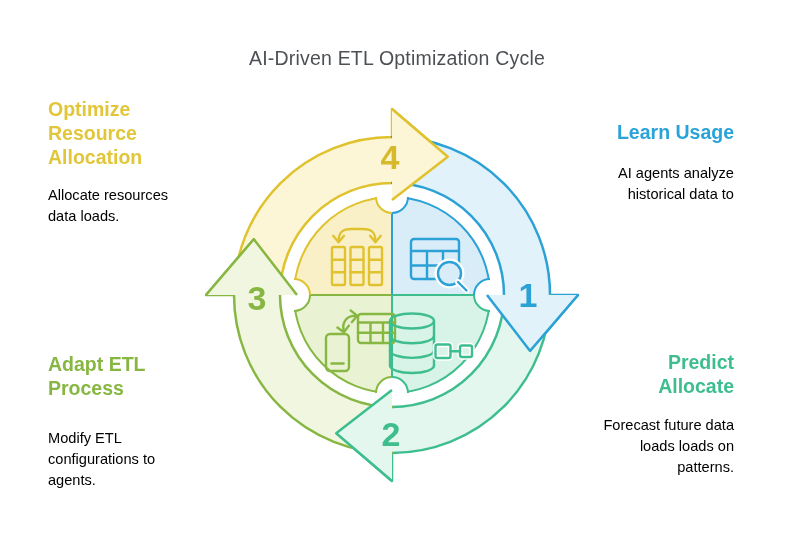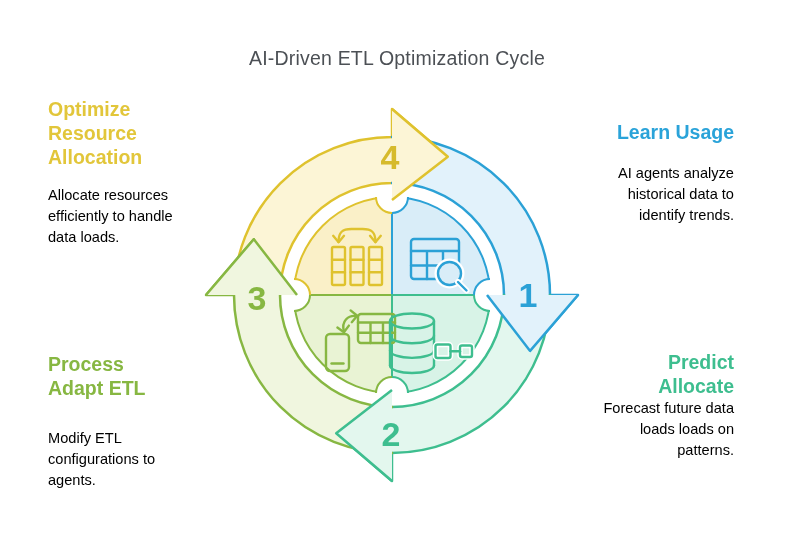--- a/index.html
+++ b/index.html
@@ -25,56 +25,54 @@
   #block-optimize .step-heading{color:#E2C63A;}
   #block-optimize .step-body{margin-top:16px;}
   #block-learn{right:60px;top:120px;}
   #block-learn .step-heading{color:#2AA3D9;}
   #block-learn .step-body{margin-top:19px;}
   #block-adapt{left:48px;top:352px;}
   #block-adapt .step-heading{color:#87B742;}
   #block-adapt .step-body{margin-top:28px;}
   #block-predict{right:60px;top:350px;}
   #block-predict .step-heading{color:#3EBE8F;}
-  #block-predict .step-body{}
+  #block-predict .step-body{margin-top:17px;}
   svg text.step-num{font-family:"Liberation Sans",sans-serif;font-weight:700;font-size:34px;}
 </style>
 </head>
 <body>
 
 <div class="page-title">AI-Driven ETL Optimization Cycle</div>
 
 <div class="step-block" id="block-optimize">
   <div class="step-heading">
     <span class="ln">Optimize</span>
     <span class="ln">Resource</span>
     <span class="ln">Allocation</span>
   </div>
   <div class="step-body">
     <span class="ln">Allocate resources</span>
-    <span class="ln">efficiently to handle</span>
     <span class="ln">data loads.</span>
   </div>
 </div>
 
 <div class="step-block align-right" id="block-learn">
   <div class="step-heading">
     <span class="ln">Learn Usage</span>
   </div>
   <div class="step-body">
     <span class="ln">AI agents analyze</span>
     <span class="ln">historical data to</span>
-    <span class="ln">identify trends.</span>
   </div>
 </div>
 
 <div class="step-block" id="block-adapt">
   <div class="step-heading">
+    <span class="ln">Adapt ETL</span>
     <span class="ln">Process</span>
-    <span class="ln">Adapt ETL</span>
   </div>
   <div class="step-body">
     <span class="ln">Modify ETL</span>
     <span class="ln">configurations to</span>
     <span class="ln">agents.</span>
   </div>
 </div>
 
 <div class="step-block align-right" id="block-predict">
   <div class="step-heading">

